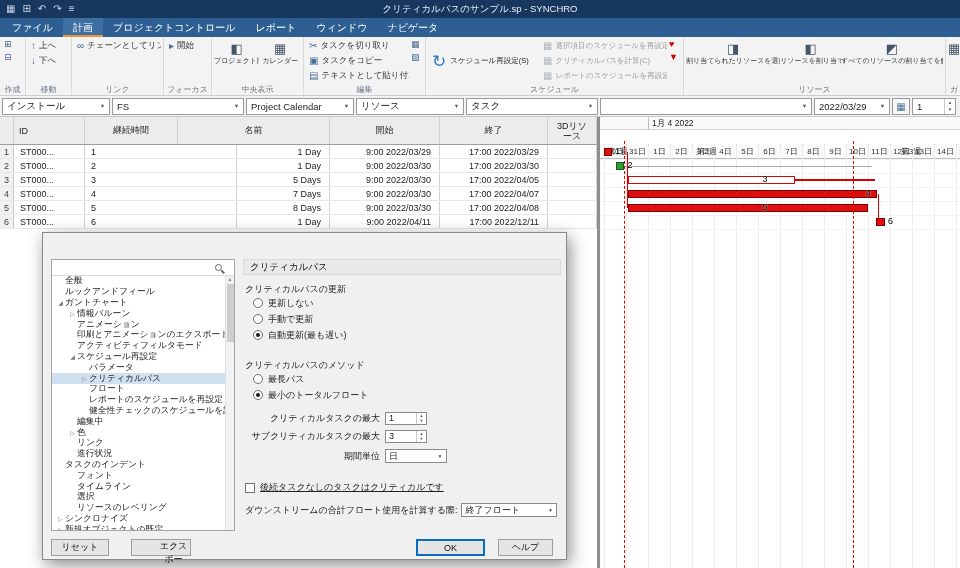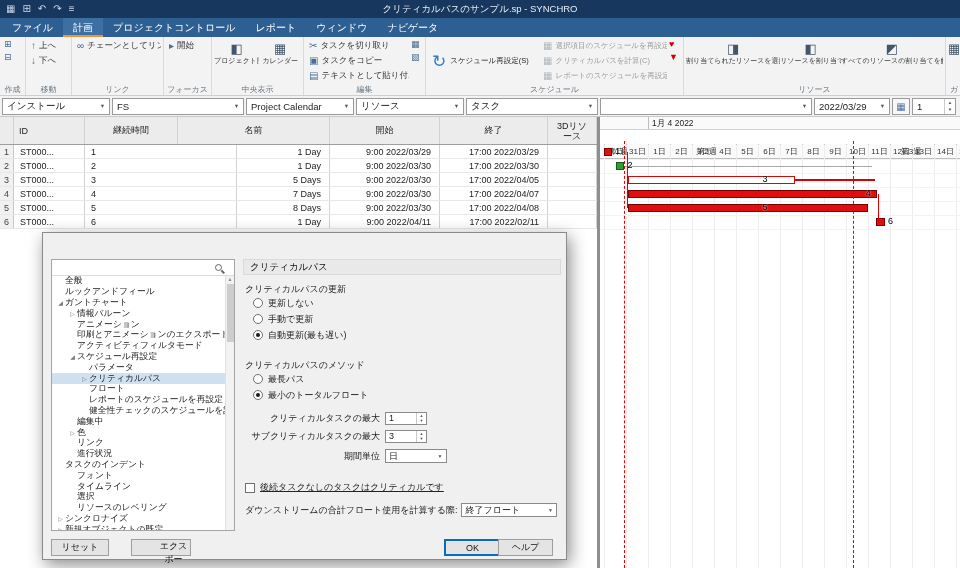--- a/index.html
+++ b/index.html
@@ -113,21 +113,21 @@
   .dcombo{height:14px;background:#fff;border:1px solid #8a8a8a;display:flex;align-items:center;padding-left:3px;}
   .dcombo .carr{margin-left:auto;width:12px;text-align:center;font-size:5px;color:#555;flex:none;}
   .fdur .dcombo{width:62px;}
   .chk-row{position:absolute;top:222px;left:2px;display:flex;align-items:center;gap:5px;white-space:nowrap;text-decoration:underline;}
   .checkbox{width:10px;height:10px;border:1px solid #707070;background:#fff;flex:none;}
   .down-row{position:absolute;top:244px;left:2px;display:flex;align-items:center;gap:4px;white-space:nowrap;}
   .down-row .dcombo{width:96px;flex:none;}
   .dbtn{position:absolute;top:306px;height:17px;background:#e4e4e4;border:1px solid #9e9e9e;font-size:9px;color:#111;}
   .b-reset{left:8px;width:58px;}
   .b-export{left:88px;width:60px;padding-left:25px;}
-  .b-ok{left:401px;width:57px;border:2px solid #0a6cc0;}
+  .b-ok{left:373px;width:69px;border:2px solid #0a6cc0;}
   .b-help{left:455px;width:55px;}
 </style>
 </head>
 <body>
 
 <div class="app">
 
   <div class="titlebar">
     <span id="quick-icons"><button class="qicon">▦</button><button class="qicon">⊞</button><button class="qicon">↶</button><button class="qicon">↷</button><button class="qicon">≡</button></span>
     <span class="title">クリティカルパスのサンプル.sp - SYNCHRO</span>
@@ -367,21 +367,21 @@
      <div class="cell c-start ar">9:00 2022/03/30</div>
      <div class="cell c-fin ar">17:00 2022/04/08</div>
      <div class="cell c-3d"></div>
    </div>
           <div class="trow">
      <div class="cell c-num">6</div>
      <div class="cell c-id al">ST000...</div>
      <div class="cell c-name al">6</div>
      <div class="cell c-dur ar">1 Day</div>
      <div class="cell c-start ar">9:00 2022/04/11</div>
-     <div class="cell c-fin ar">17:00 2022/02/11</div>
+     <div class="cell c-fin ar">17:00 2022/12/11</div>
      <div class="cell c-3d"></div>
    </div>
         </div>
     </div>
     <div class="splitter"></div>
     <div class="gantt">
       <div class="g-month">
         <span class="g-month-label">1月 4 2022</span>
         <span class="g-mline" id="month-line" style="left: 48px;"></span>
       </div>

